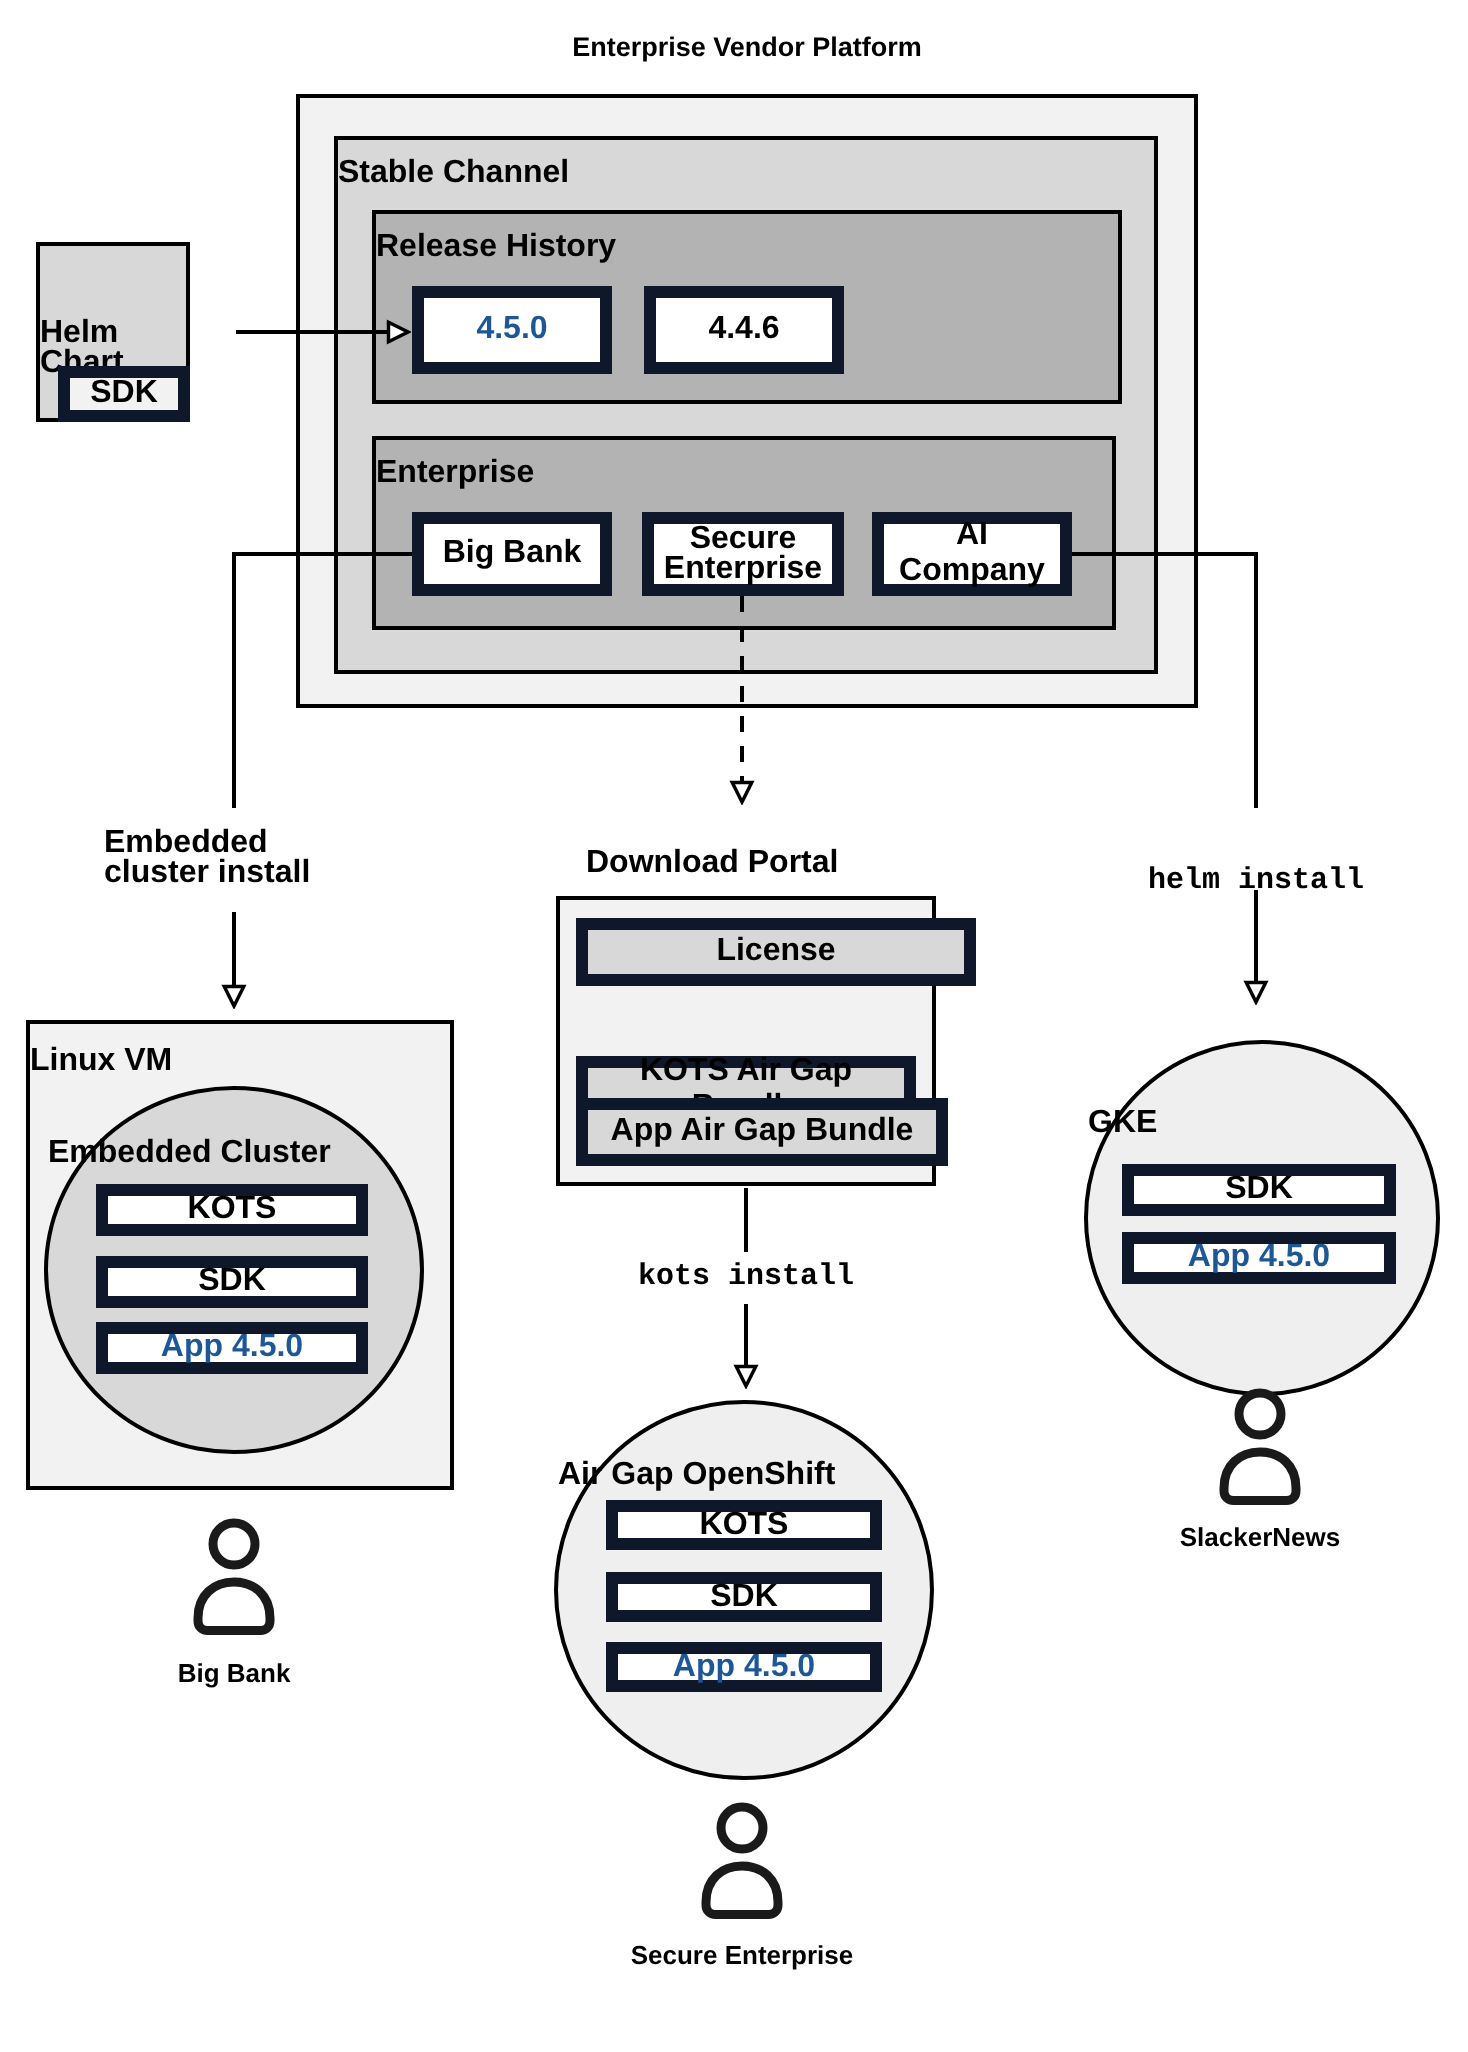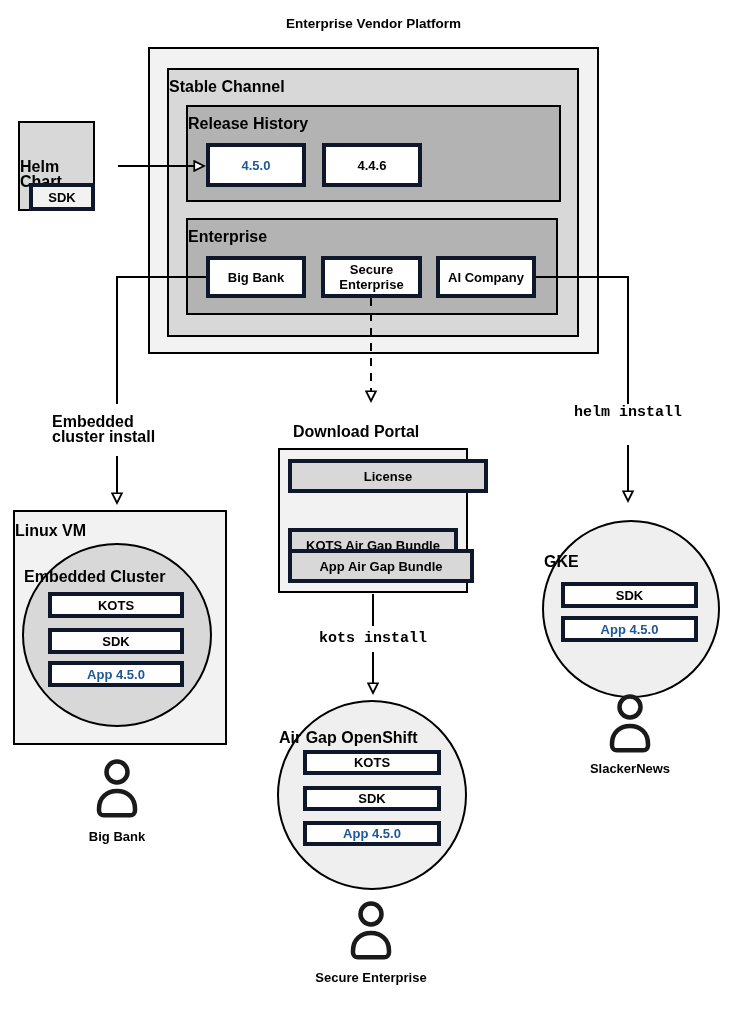--- a/index.html
+++ b/index.html
@@ -15,23 +15,23 @@
   .fill-circle2{background:#d8d8d8;border-radius:50%;}
   .hl{background:#9fc5e8;border-color:#2e75b5;color:#1d5796;}
   .lbl{
     position:absolute;left:0;right:0;text-align:left;
     font-weight:bold;font-size:16px;line-height:15px;
   }
   .title{
     position:absolute;text-align:center;font-weight:bold;font-size:13.5px;
   }
   .ibox{
-    position:absolute;box-sizing:border-box;border:4px solid #0f172a;background:#fff;
+    position:absolute;box-sizing:border-box;border:6px solid #0f172a;background:#fff;
     display:flex;align-items:center;justify-content:center;
-    font-weight:bold;font-size:13px;text-align:center;
+    font-weight:bold;font-size:16px;text-align:center;
   }
   .mono{
     position:absolute;text-align:center;font-weight:bold;font-size:15px;
     font-family:"Liberation Mono","DejaVu Sans Mono",monospace;white-space:nowrap;
   }
   .userlbl{
     position:absolute;text-align:center;font-weight:bold;font-size:13px;line-height:15px;
   }
   svg.overlay{position:absolute;left:0;top:0;pointer-events:none;}
   .person{position:absolute;}
@@ -62,21 +62,21 @@
       </div>
     </div>
   </div>
 
   <div class="box fill-l2" style="left:18px;top:121px;width:77px;height:90px;">
     <div class="lbl" style="top:36px;">Helm Chart</div>
     <div class="ibox fill-l1" style="right:-2px;bottom:-2px;width:66px;height:28px;background:#f2f2f2;">SDK</div>
   </div>
 
   <div class="lbl" style="left:52px;top:414px;width:130px;position:absolute;">Embedded cluster install</div>
-  <div class="mono" style="left:558px;top:404px;width:140px;">helm install</div>
+  <div class="mono" style="left:558px;top:432px;width:140px;">helm install</div>
   <div class="mono" style="left:303px;top:630px;width:140px;">kots install</div>
   <div class="lbl" style="left:293px;top:424px;width:160px;position:absolute;">Download Portal</div>
 
   <div class="box fill-l1" style="left:278px;top:448px;width:190px;height:145px;">
     <div class="ibox fill-l2" style="left:8px;top:9px;width:200px;height:34px;background:#d8d8d8;">License</div>
     <div class="ibox fill-l2" style="left:8px;top:54px;width:170px;height:34px;background:#d8d8d8;margin-top:24px;">KOTS Air Gap Bundle</div>
     <div class="ibox fill-l2" style="left:8px;top:99px;width:186px;height:34px;background:#d8d8d8;">App Air Gap Bundle</div>
   </div>
 
   <div class="box fill-l1" style="left:13px;top:510px;width:214px;height:235px;">

